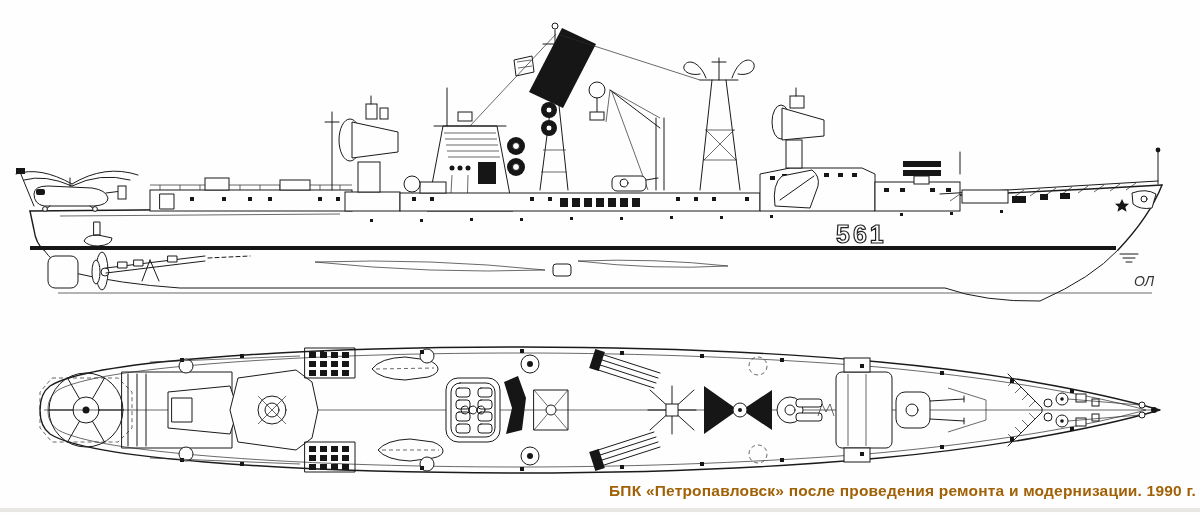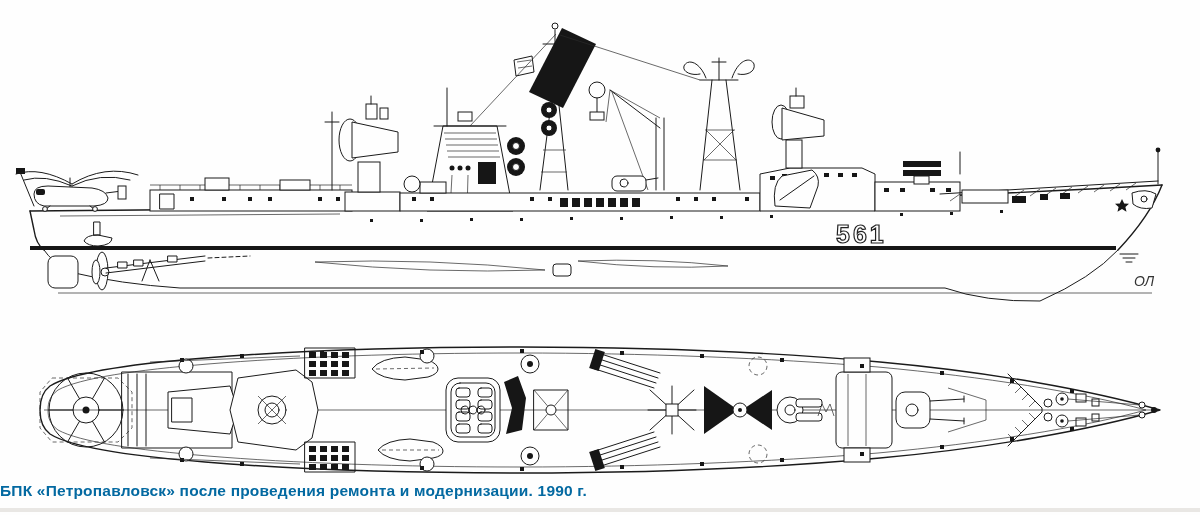--- a/index.html
+++ b/index.html
@@ -9,22 +9,22 @@
     overflow:hidden;margin:0 auto;
   }
   svg{position:absolute;left:0;top:0;}
   .ln{fill:none;stroke:#1b1b1b;stroke-width:1;stroke-linecap:round;stroke-linejoin:round;}
   .ln2{fill:none;stroke:#1b1b1b;stroke-width:1.4;stroke-linecap:round;stroke-linejoin:round;}
   .thin{fill:none;stroke:#2a2a2a;stroke-width:0.7;}
   .fb{fill:#161616;stroke:none;}
   .fw{fill:#fefefe;stroke:#1b1b1b;stroke-width:1;}
   .dash{stroke-dasharray:4 3;}
   .caption{
-    position:absolute;left:0;right:4px;top:482px;text-align:left;
-    font-size:15.5px;font-weight:bold;color:#0369a1;letter-spacing:0.2px;
+    position:absolute;left:0;right:4px;top:482px;text-align:right;
+    font-size:15.5px;font-weight:bold;color:#a16207;letter-spacing:0.2px;
   }
   .scanline{position:absolute;left:0;right:0;top:508px;height:4px;background:#e9e7e4;}
   .hullnum{font-family:"Liberation Sans",sans-serif;font-weight:bold;font-size:25px;letter-spacing:3px;
            fill:#fefefe;stroke:#222;stroke-width:1.2px;}
   .ollabel{font-family:"Liberation Sans",sans-serif;font-style:italic;font-size:14px;fill:#333;}
 </style>
 </head>
 <body>
 
 <div class="stage">

